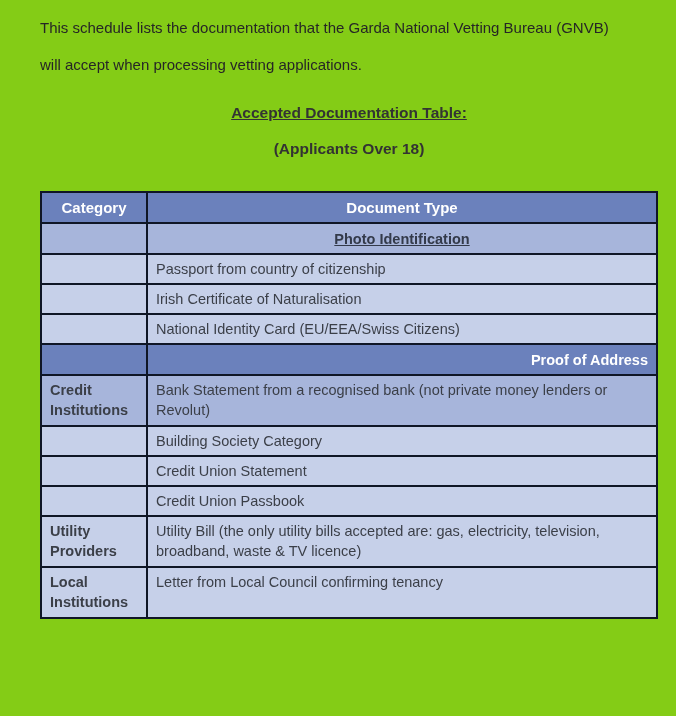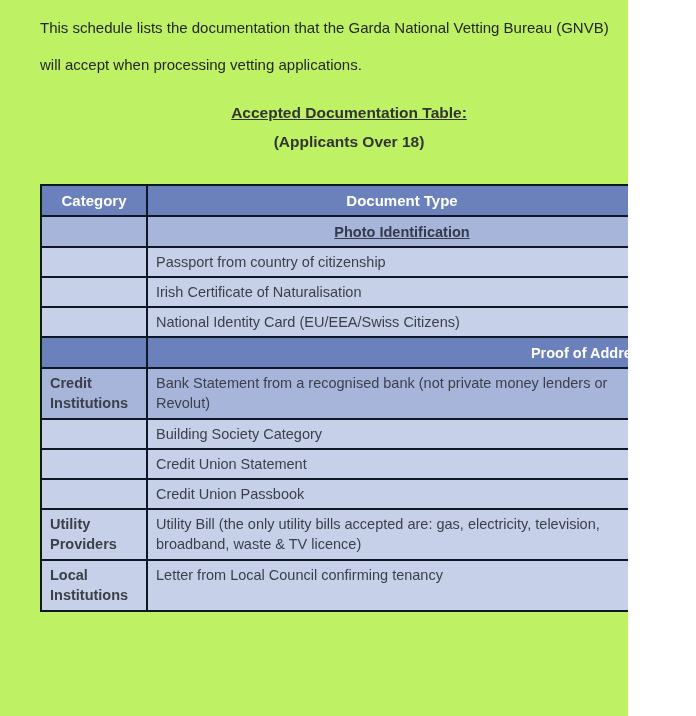--- a/index.html
+++ b/index.html
@@ -2,23 +2,23 @@
 <html style="--header-bg: #6b81bc; --header-text: #ffffff; --medium-row-bg: #a7b5db; --light-row-bg: #c6d0e9; --table-border: #0f1626; --table-text: #3b3f48; --body-text: #262626;"><head>
 <meta charset="utf-8">
 <style>
   * { margin: 0; padding: 0; box-sizing: border-box; }
   html, body {
     background: #ffffff;
     font-family: "Liberation Sans", sans-serif;
     color: var(--body-text, #262626);
   }
   .page {
-    width: 628px;
+    width: 676px;
     height: 716px;
-    background: #bef264;
+    background: #84cc16;
     overflow: hidden;
   }
   .content {
     margin-left: 40px;
     width: 618px;
   }
   .intro {
     padding-top: 9px;
     font-size: 15px;
     line-height: 37px;
@@ -27,21 +27,21 @@
   .intro-line { display: block; white-space: nowrap; }
   .doc-title {
     margin-top: 21px;
     text-align: center;
     font-size: 15.5px;
     font-weight: bold;
     text-decoration: underline;
     color: #333333;
   }
   .doc-subtitle {
-    margin-top: 11px;
+    margin-top: 18px;
     text-align: center;
     font-size: 15.5px;
     font-weight: bold;
     color: #333333;
   }
   table.docs {
     margin-top: 33px;
     width: 618px;
     border-collapse: collapse;
     table-layout: fixed;

